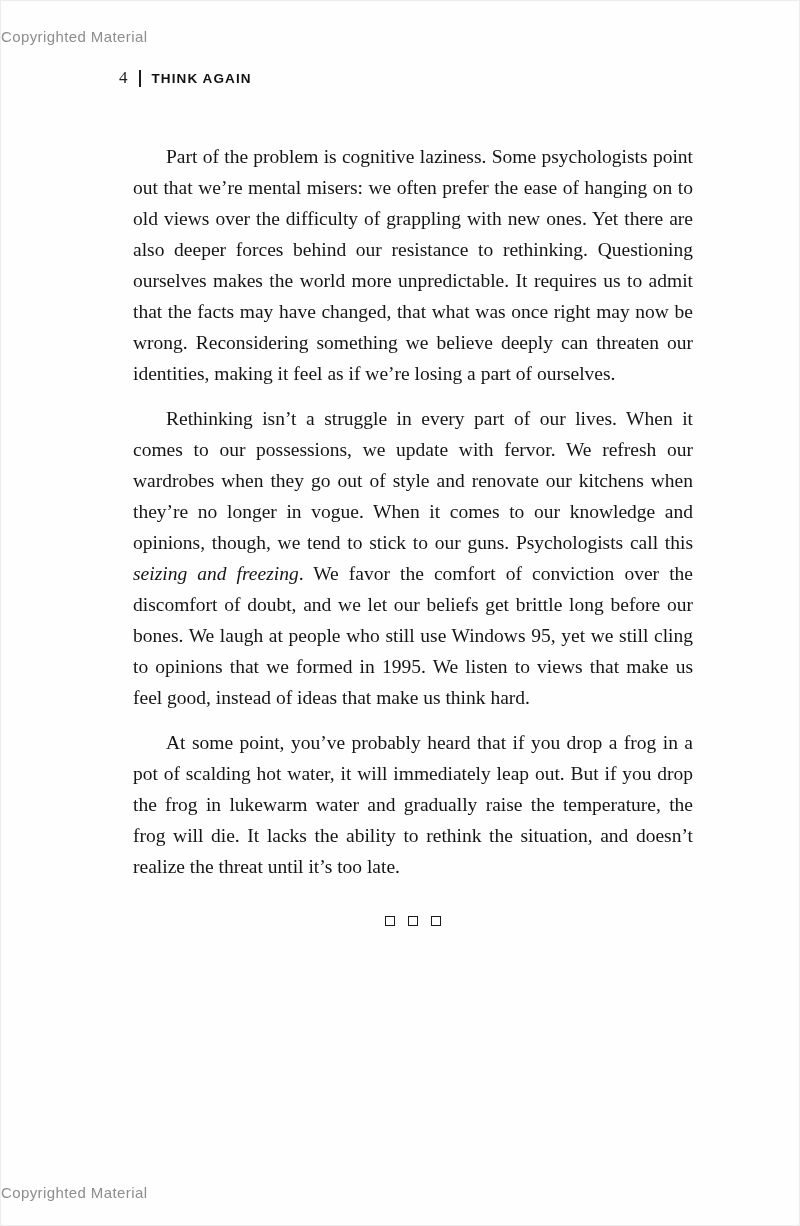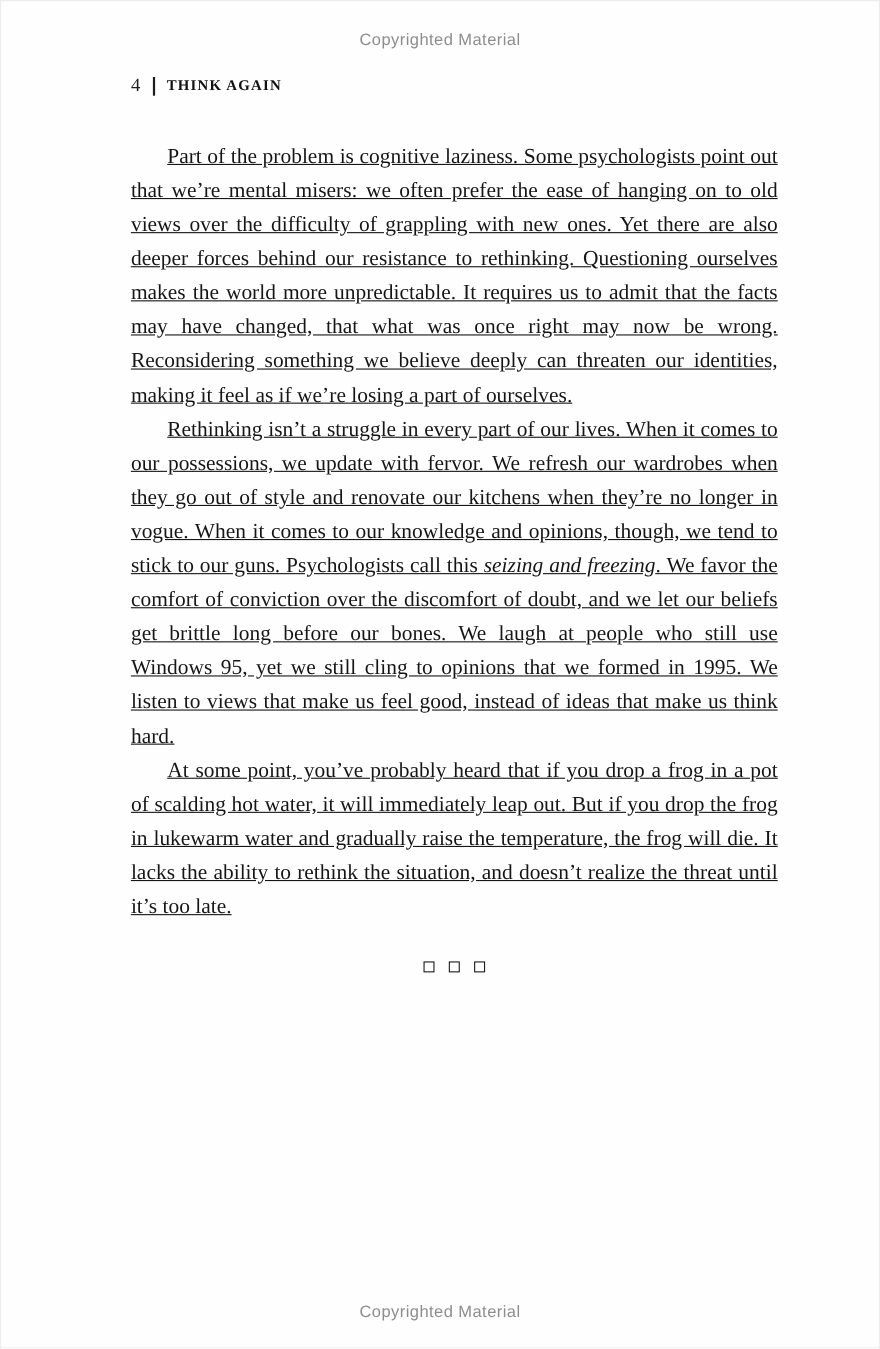--- a/index.html
+++ b/index.html
@@ -16,21 +16,21 @@
     box-sizing: border-box;
     border: 1px solid #ececec;
     font-family: "Liberation Serif", serif;
     color: #151515;
     overflow: hidden;
   }
   .copyright {
     position: absolute;
     left: 0;
     width: 100%;
-    text-align: center;
+    text-align: left;
     font-family: "Liberation Sans", sans-serif;
     font-size: 15px;
     color: #8d8d8d;
     letter-spacing: 0.4px;
   }
   .copyright.top { top: 27px; }
   .copyright.bottom { top: 1183px; }
 
   .running-header {
     position: absolute;
@@ -44,40 +44,39 @@
     font-family: "Liberation Serif", serif;
     font-size: 17px;
     color: #1c1c1c;
   }
   .header-rule {
     width: 2px;
     height: 17px;
     background: #1c1c1c;
   }
   .running-head {
-    font-family: Liberation Serif, serif;
+    font-family: Liberation Sans, sans-serif;
     font-weight: bold;
     font-size: 13.5px;
     letter-spacing: 1.1px;
     color: #111111;
   }
 
   .body-text {
     position: absolute;
     top: 126px;
     left: 118px;
     width: 588px;
     font-size: 19.5px;
     line-height: 31px;
     text-align: justify;
   }
   .body-text p {
-    margin: 0;
+    margin: 14px;
     text-indent: 33px;
-    text-decoration: underline;
   }
   .body-text em {
     font-style: italic;
   }
 
   .section-break {
     display: flex;
     justify-content: center;
     gap: 13px;
     margin-top: 34px;

